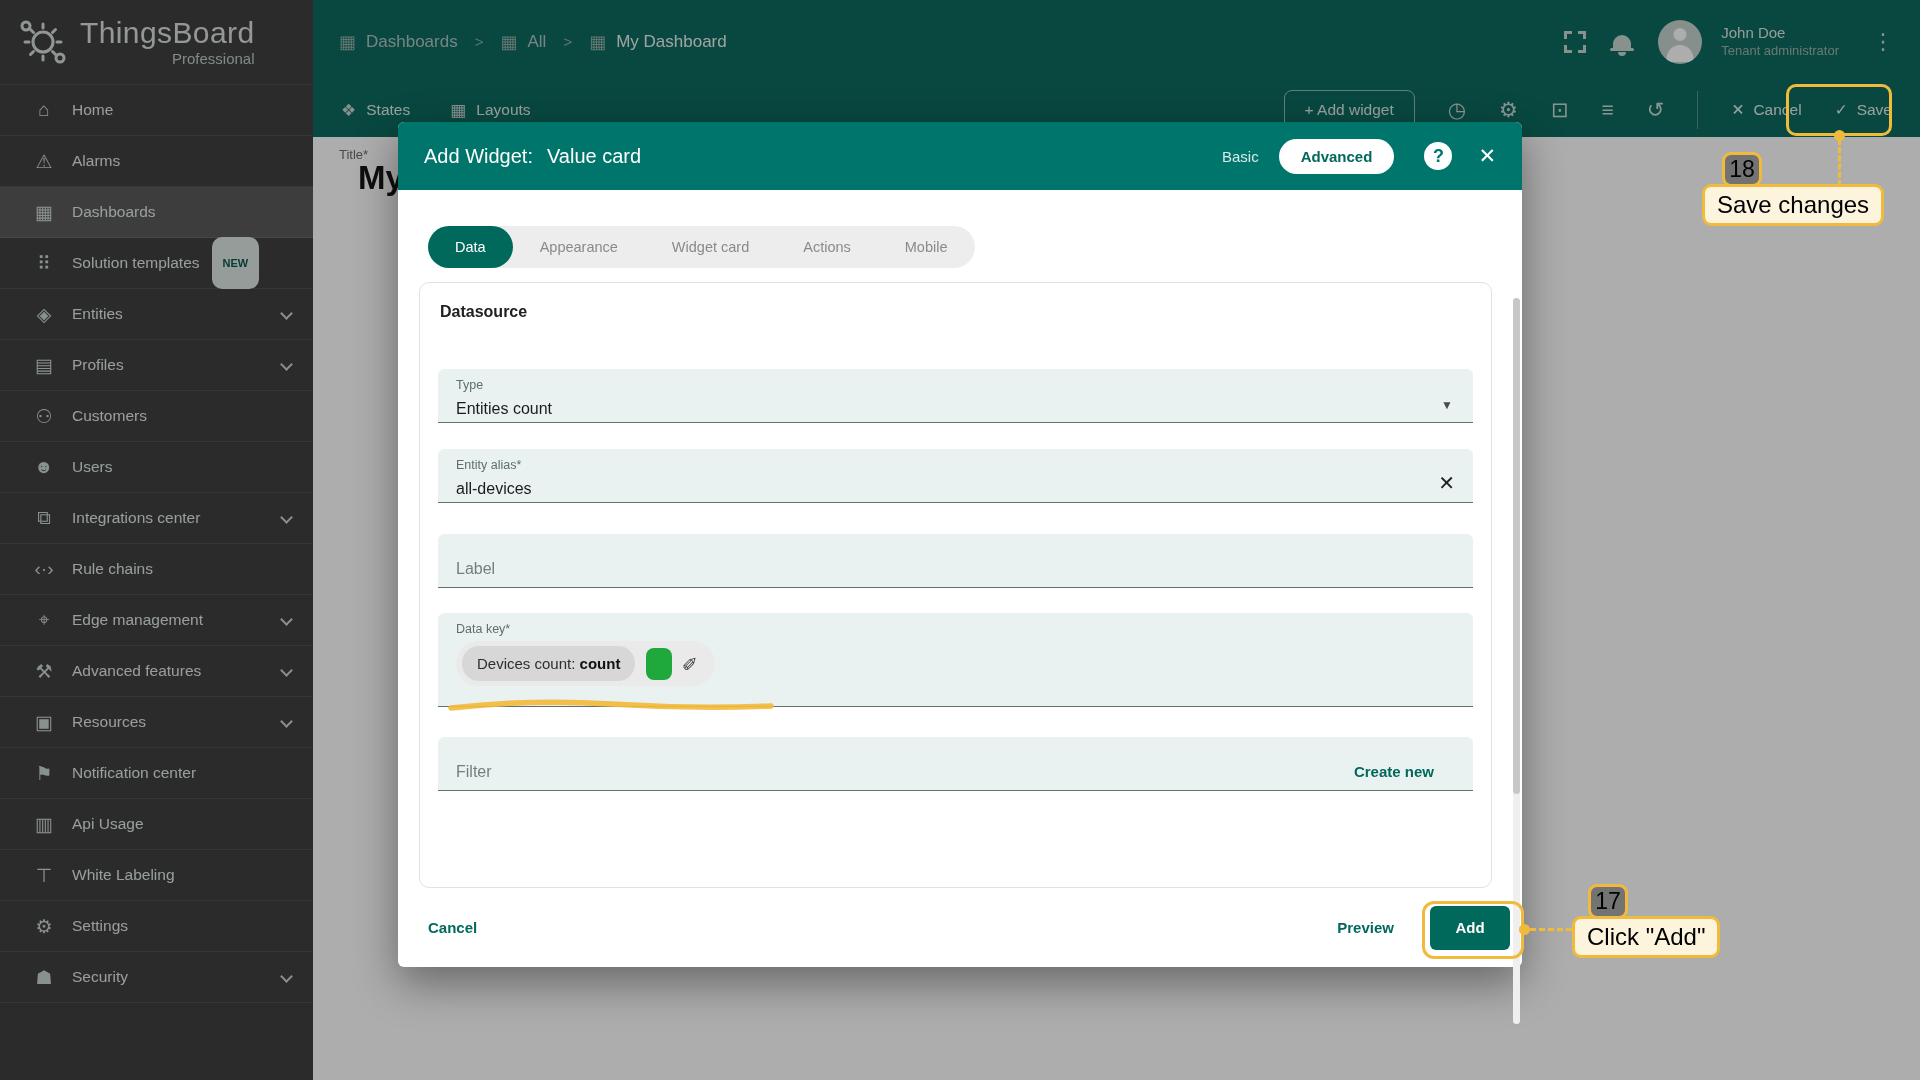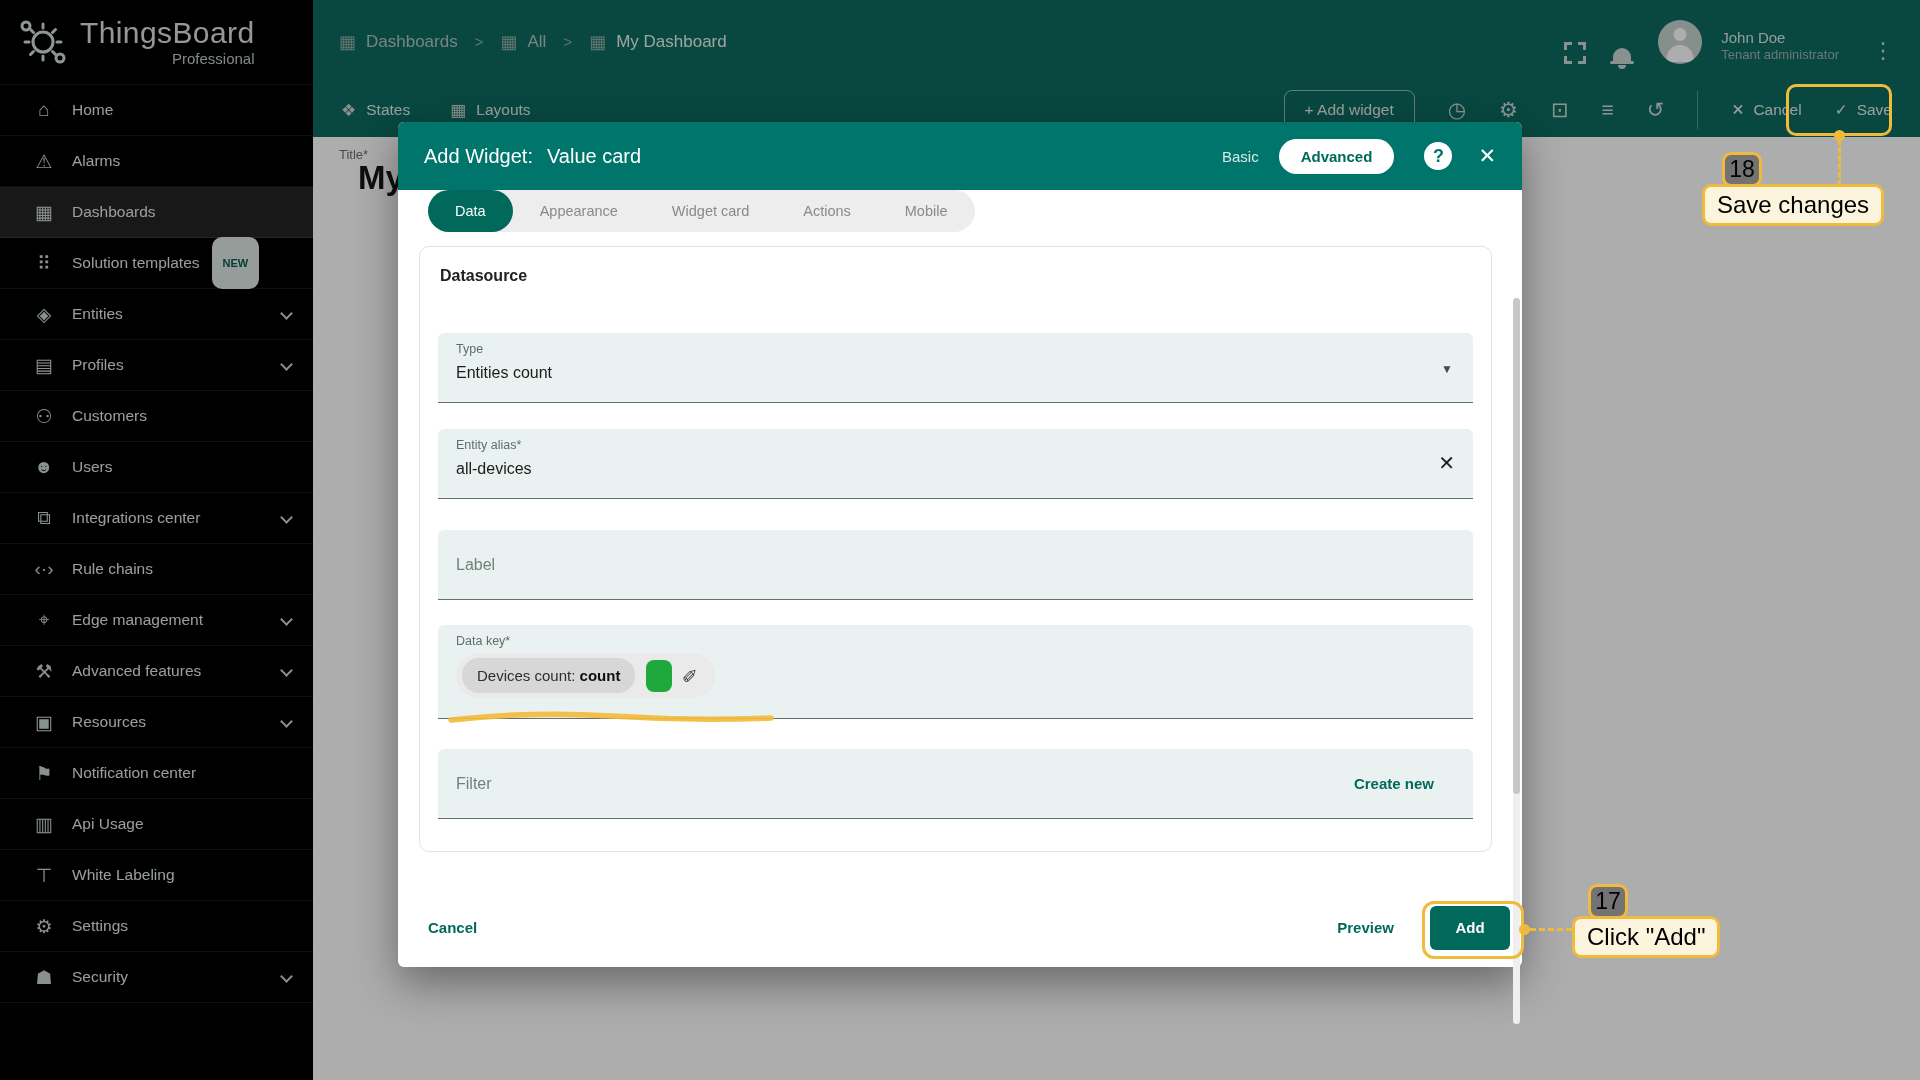--- a/index.html
+++ b/index.html
@@ -1,39 +1,39 @@
 <!DOCTYPE html>
 <html><head>
 <meta charset="utf-8">
 <style>
   html,body{margin:0;padding:0;width:1920px;height:1080px;overflow:hidden;
     font-family:"Liberation Sans",sans-serif;background:#fff;position:relative}
   *{box-sizing:border-box}
 
   
-  .sidebar{position:absolute;left:0;top:0;width:313px;height:1080px;background:#000000;z-index:1}
+  .sidebar{position:absolute;left:0;top:0;width:313px;height:1080px;background:#404040;z-index:1}
   .logo{height:84px;display:flex;align-items:center;padding-left:16px}
   .brand-wrap{margin-left:10px;line-height:1}
   .brand{font-size:30px;color:#D9E0DE;letter-spacing:.4px}
   .brand-sub{font-size:15px;color:#BFCCC8;text-align:right;margin-top:3px}
   .side-nav{border-top:1px solid rgba(255,255,255,.09)}
   .side-item{height:51px;display:flex;align-items:center;padding:0 18px 0 31px;
     border-bottom:1px solid rgba(255,255,255,.09);font-size:15.5px;font-weight:500;color:#DFE9E6;position:relative}
   .side-item.selected{background:rgba(255,255,255,.14)}
   .side-icon{width:26px;margin-right:15px;font-size:19px;text-align:center;color:#C9D6D2;flex:none}
   .badge-new{background:#DCE6E3;color:#0B5A50;font-size:11px;font-weight:700;padding:20px 11px;border-radius:10px;margin-left:12px}
   .chev{position:absolute;right:22px;top:20px;width:9px;height:9px;border-left:2px solid #C9D6D2;border-bottom:2px solid #C9D6D2;transform:rotate(-45deg)}
 
   .topbar{position:absolute;left:313px;right:0;top:0;height:83px;background:#0C6B5F;display:flex;align-items:center;padding:0 26px;z-index:1}
   .crumbs{display:flex;align-items:center;font-size:17px;color:#AFC4BF}
   .crumb{display:flex;align-items:center;gap:10px}
   .crumb.last{color:#E9F1EE}
   .crumb-icon{font-size:18px;color:#93ADA7}
   .crumb-sep{margin:0 17px;color:#93ADA7;font-size:15px}
-  .top-right{margin-left:auto;display:flex;align-items:flex-end;gap:27px}
+  .top-right{margin-left:auto;display:flex;align-items:center;gap:27px}
   .fs{width:22px;height:22px;position:relative}
   .fs i{position:absolute;width:8px;height:8px;border:0 solid #C9D6D2}
   .fs .tl{top:0;left:0;border-top-width:3px;border-left-width:3px}
   .fs .tr{top:0;right:0;border-top-width:3px;border-right-width:3px}
   .fs .bl{bottom:0;left:0;border-bottom-width:3px;border-left-width:3px}
   .fs .br{bottom:0;right:0;border-bottom-width:3px;border-right-width:3px}
   .bell{width:18px;height:16px;background:#C9D6D2;border-radius:9px 9px 2px 2px;position:relative;margin-top:2px}
   .bell::before{content:"";position:absolute;left:-3px;right:-3px;bottom:0;height:3px;background:#C9D6D2;border-radius:2px}
   .bell::after{content:"";position:absolute;left:5px;bottom:-5px;width:8px;height:4px;background:#C9D6D2;border-radius:0 0 4px 4px}
   .avatar{width:44px;height:44px;border-radius:50%;background:#C7D3CF;position:relative;overflow:hidden}
@@ -66,29 +66,29 @@
     z-index:20;box-shadow:0 16px 44px rgba(0,0,0,.4);display:flex;flex-direction:column}
   .modal-header{height:68px;flex:none;background:#00756B;border-radius:6px 6px 0 0;display:flex;align-items:center;padding:0 26px;color:#fff}
   .m-title-prefix{font-size:20px;margin-right:14px}
   .m-title-value{font-size:20px}
   .mode-basic{margin-left:auto;font-size:15px;color:rgba(255,255,255,.85);margin-right:20px}
   .mode-advanced{background:#fff;color:#00695C;font-weight:600;font-size:15px;padding:9px 22px;border-radius:19px}
   .help{width:28px;height:28px;border-radius:50%;background:#fff;color:#00756B;display:grid;place-items:center;
     font-weight:700;font-size:18px;margin:0 26px 0 30px}
   .m-close{font-size:21px;color:#fff}
 
-  .modal-body{flex:1;position:relative;}
+  .modal-body{flex:1;position:relative;padding-top:36px}
   .tabs{margin-left:30px;display:inline-flex;background:#EDEDED;border-radius:21px;height:42px;align-items:center}
   .tab{padding:0 27px;font-size:14.5px;color:#8A8A8A;height:42px;display:flex;align-items:center;border-radius:21px}
   .tab.selected{background:#00695C;color:#fff;font-weight:500}
 
   .card{margin:14px 0 0 21px;width:1073px;border:1px solid #E2E2E2;border-radius:10px;padding:14px 18px;height:606px}
   .section-title{font-size:16px;font-weight:600;color:#212121;margin-bottom:48px;padding-left:2px;padding-top:6px}
   .fieldbox{background:#E9F2F0;border-radius:6px 6px 0 0;border-bottom:1px solid #61706B;padding:0 18px;position:relative}
-  .h70{height:70px}
+  .h70{height:54px}
   .f-label-sm{font-size:12.5px;color:#5E6E69;padding-top:9px}
   .f-value{font-size:16px;color:#1B1B1B;margin-top:8px}
   .f-placeholder{font-size:16px;color:#72807B;line-height:70px}
   .mb26{margin-bottom:26px}.mb31{margin-bottom:31px}.mb25{margin-bottom:25px}.mb30{margin-bottom:30px}
   .dd-arrow{position:absolute;right:20px;top:29px;color:#4A4A4A;font-size:12px}
   .clear-x{position:absolute;right:18px;top:22px;font-size:20px;color:#1F1F1F}
   .f-datakey{height:94px}
   .chip-outer{display:inline-flex;align-items:center;background:#EAEAEA;border-radius:23px;padding:5px 16px 5px 6px;margin-top:5px;gap:11px}
   .chip-inner{background:#D7D7D7;border-radius:17px;padding:9px 15px;font-size:15px;color:#2E2E2E;white-space:nowrap}
   .chip-inner b{color:#101010}

